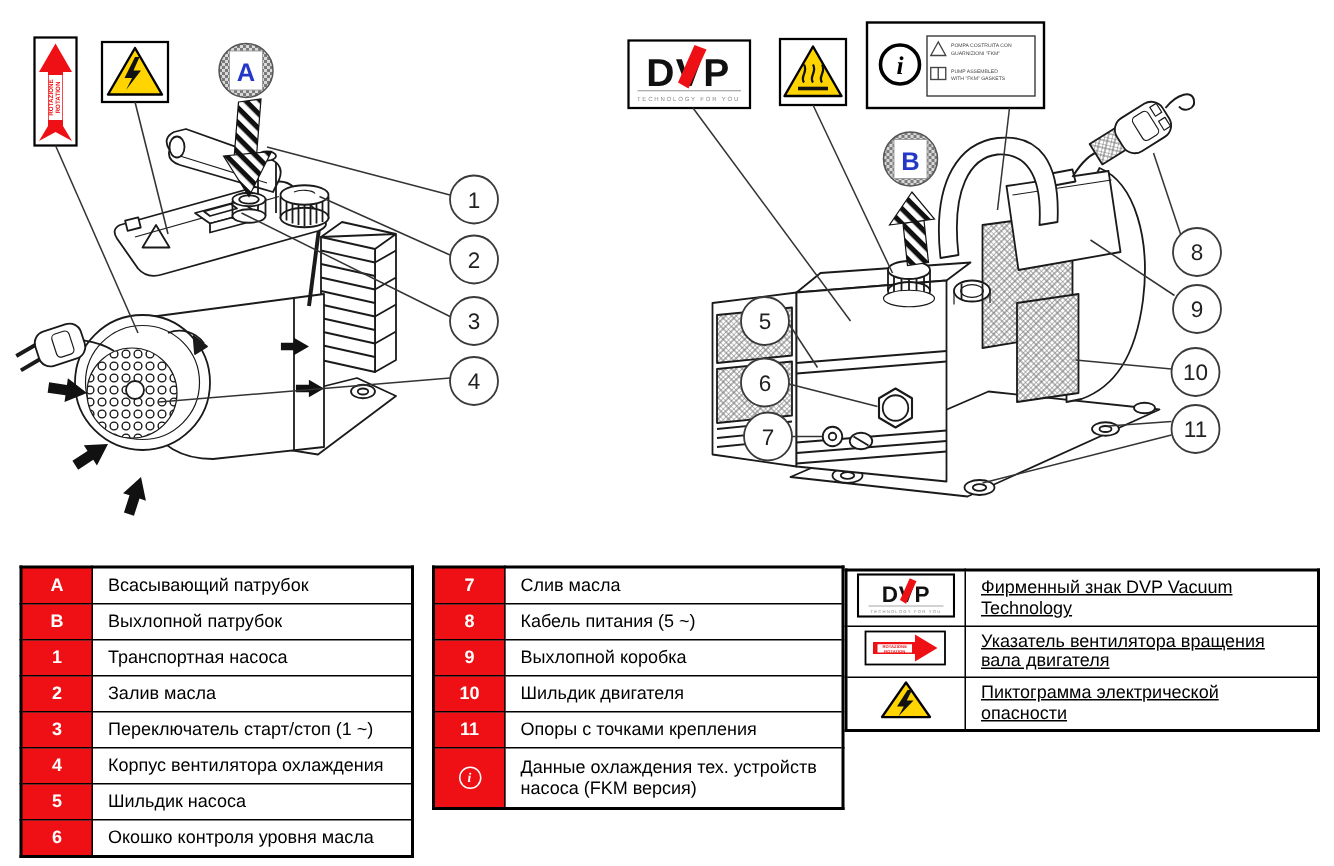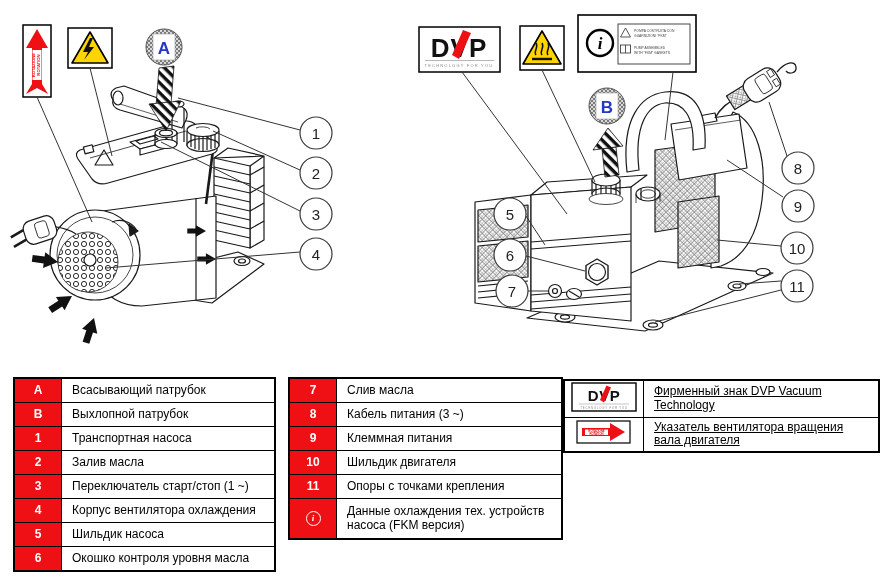--- a/index.html
+++ b/index.html
@@ -445,25 +445,25 @@
   </table>
 
   <table class="legend t2">
     <tbody>
       <tr>
         <td class="badge">7</td>
         <td class="lbl">Слив масла</td>
         </tr>
       <tr>
         <td class="badge">8</td>
-        <td class="lbl">Кабель питания (3 ~)</td>
+        <td class="lbl">Кабель питания (5 ~)</td>
         </tr>
       <tr>
         <td class="badge">9</td>
-        <td class="lbl">Клеммная питания</td>
+        <td class="lbl">Выхлопной коробка</td>
         </tr>
       <tr>
         <td class="badge">10</td>
         <td class="lbl">Шильдик двигателя</td>
         </tr>
       <tr>
         <td class="badge">11</td>
         <td class="lbl">Опоры с точками крепления</td>
         </tr>
       <tr class="tall">
@@ -494,16 +494,25 @@
           <svg width="56" height="26" viewBox="0 0 56 26">
             <rect x="1" y="2" width="53" height="22" fill="#fff" stroke="#000" stroke-width="1.2"></rect>
             <polygon points="6,9 34,9 34,4 49,13 34,22 34,17 6,17" fill="#ee1014"></polygon>
             <rect x="9" y="10.5" width="23" height="5.5" fill="#fff"></rect>
             <text x="20.5" y="13.2" font-size="2.8" fill="#ee1014" text-anchor="middle" font-weight="bold" font-family="Liberation Sans, sans-serif">ROTAZIONE</text>
             <text x="20.5" y="16.4" font-size="2.8" fill="#ee1014" text-anchor="middle" font-weight="bold" font-family="Liberation Sans, sans-serif">ROTATION</text>
           </svg>
         </td>
         <td class="lbl">Указатель вентилятора вращения вала двигателя</td>
       </tr>
+      <tr class="r4">
+        <td class="ico">
+          <svg width="36" height="28" viewBox="0 0 36 28">
+            <polygon points="18,2 2,25 34,25" fill="#ffd400" stroke="#000" stroke-width="1.5" stroke-linejoin="round"></polygon>
+            <polygon points="19,7 12,18 16.5,18 13,24.5 23,14 18.5,14 22,7" fill="#111"></polygon>
+          </svg>
+        </td>
+        <td class="lbl">Пиктограмма электрической опасности</td>
+      </tr>
     </tbody>
   </table>
 
 </div>
 
 </body></html>

